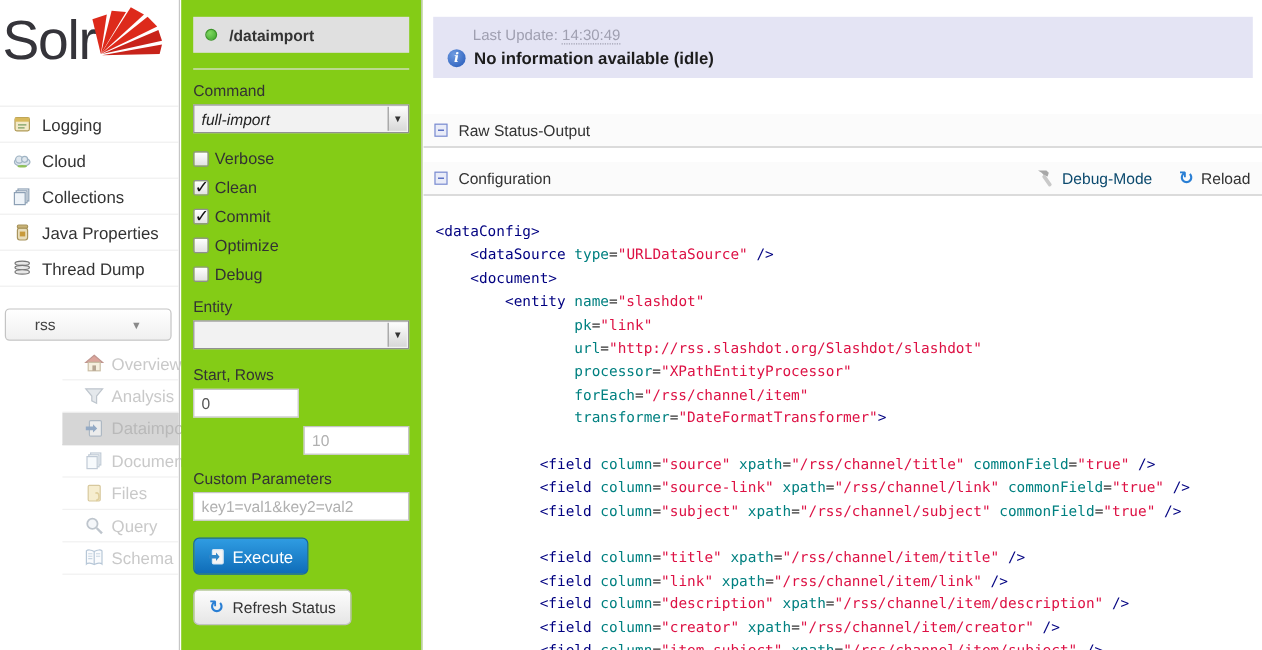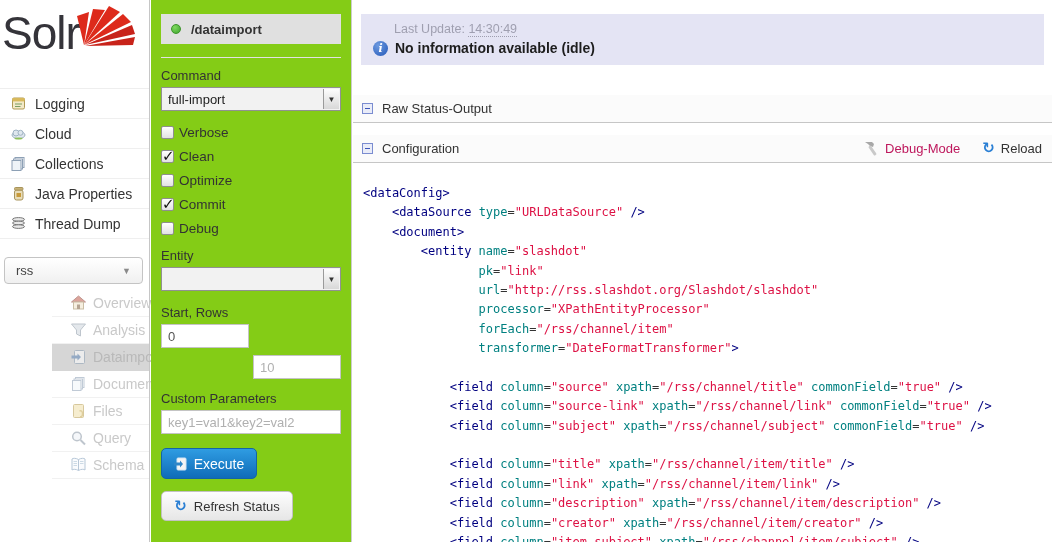--- a/index.html
+++ b/index.html
@@ -16,36 +16,36 @@
 
   
   #sidebar { position:absolute; left:0; top:0; width:150px; height:542px; border-right:1px solid #c6c6c6; background:#fff; }
   .logo { position:relative; height:88px; }
   .logo-text { position:absolute; left:2px; top:6px; font-size:46px; letter-spacing:-1px; color:#35343a; font-weight:normal; }
   .logo-burst { position:absolute; left:76px; top:2px; }
   .menu { border-top:1px solid #eee; }
   .menu-item { display:flex; align-items:center; height:30px; padding-left:10px; border-bottom:1px solid #efefef; font-size:14px; color:#333; cursor:pointer; }
   .menu-item .ic { width:17px; height:16px; margin-right:8px; flex:none; }
   .core-select { margin:18px 6px 6px 4px; height:27px; border:1px solid #c4c4c4; border-radius:4px;
-    background:linear-gradient(#ffffff,#f0f0f0); display:flex; align-items:center; padding:0 11px; font-size:13px; color:#444; cursor:pointer; }
+    background:linear-gradient(#ffffff,#f0f0f0); display:flex; align-items:center; padding:0 24px; font-size:13px; color:#444; cursor:pointer; }
   .core-select .caret { margin-left:auto; color:#8a8a8a; font-size:9px; }
   .core-menu { margin-top:4px; }
   .core-item { display:flex; align-items:center; height:27px; margin-left:52px; padding-left:18px;
     border-bottom:1px solid #f1f1f1; font-size:14px; color:#c9c9c9; cursor:pointer;text-align:center; }
   .core-item .ic { width:17px; height:16px; margin-right:6px; opacity:.55; flex:none; }
   .core-item.active { background:#d6d6d6; color:#b9b9b9; border-bottom:1px solid #d6d6d6; }
 
   
   #panel { position:absolute; left:151px; top:0; width:201px; height:542px; border-right:1px solid #cccccc; padding:14px 10px 0 10px; background:#84cc16; }
   .handler-bar { height:30px; background:#e0e0e0; display:flex; align-items:center; padding:0 10px; }
   .green-dot { width:10px; height:10px; border-radius:50%; background:radial-gradient(circle at 35% 30%, #7fd95f, #3fa52e); border:1px solid #3c9429; margin-right:10px; }
   .handler-name { font-weight:bold; font-size:13px; color:#333; }
   .panel-divider { border-top:1px solid #e2e2e2; margin:13px 0 10px 0; }
   .fld-label { font-size:13px; color:#333; margin:10px 0 4px 0; }
-  .sel { height:24px; border:1px solid #919191; background:#f2f2f2; display:flex; align-items:center; font-size:13px; color:#222; cursor:pointer; position:relative; }
+  .sel { height:24px; border:1px solid #919191; background:#f2f2f2; display:flex; align-items:center; font-size:13px; color:#222; cursor:pointer; position:relative;font-style:italic; }
   .sel .sel-text { padding-left:6px; }
   .sel .sel-btn { position:absolute; right:1px; top:1px; bottom:1px; width:16px; background:linear-gradient(#fdfdfd,#d8d8d8); border-left:1px solid #9a9a9a; display:flex; align-items:center; justify-content:center; font-size:8px; color:#333; }
   .cb-row { display:flex; align-items:center; height:24px; cursor:pointer; }
   .cb-box { width:13px; height:13px; border:1px solid #8f8f8f; border-radius:2px; background:linear-gradient(#fff,#e2e2e2); position:relative; margin-right:5px; flex:none; }
   .cb-box.checked::after { content:"\2713"; position:absolute; left:0px; top:-4px; font-size:15px; font-weight:bold; color:#111; font-family:"DejaVu Sans",sans-serif; }
   .cb-label { font-size:13.5px; color:#333; }
   .txt { border:1px solid #c4c4c4; height:24px; font-size:13px; color:#555; padding:0 6px; font-family:"Liberation Sans",sans-serif; background:#fff; }
   .txt::placeholder { color:#b0b0b0; }
   .start-row { width:88px; display:block; }
   .rows-row { width:88px; display:block; margin-left:auto; margin-top:7px; }
@@ -65,21 +65,21 @@
   .info-icon { width:15px; height:15px; border-radius:50%; background:radial-gradient(circle at 35% 30%, #6f9be0, #2257b8); color:#fff;
     font-family:"DejaVu Serif",serif; font-style:italic; font-weight:bold; font-size:11px; display:flex; align-items:center; justify-content:center; margin-right:7px; flex:none; }
   .status-msg { font-weight:bold; font-size:14px; color:#1d1d1d; }
   .section-hd { margin-top:30px; height:28px; background:#fbfbfb; border-bottom:1px solid #c6c6c6; display:flex; align-items:center; padding:0 10px 0 9px; }
   .section-hd + .section-hd { margin-top:12px; }
   .collapse-icon { width:11px; height:11px; border:1px solid #7a8cd0; background:#e9ecf8; position:relative; margin-right:9px; flex:none; }
   .collapse-icon::after { content:""; position:absolute; left:2px; right:2px; top:4px; height:1px; background:#3c55b8; }
   .section-title { font-size:13px; color:#333; }
   .hd-actions { margin-left:auto; display:flex; align-items:center; gap:22px; }
   .hd-action { display:flex; align-items:center; gap:6px; font-size:13px; cursor:pointer; }
-  .hd-action.disabled { color:#be185d; }
+  .hd-action.disabled { color:#0c4a6e; }
   .hd-action.enabled { color:#333; }
   
   .code { margin:21px 0 0 10px; font-family:"DejaVu Sans Mono","Liberation Mono",monospace; font-size:12px; line-height:19.4px; color:#333; }
   .code .line { white-space:pre; height:19.4px; }
   .tok-tag { color:#000080; }
   .tok-attr { color:#008080; }
   .tok-str { color:#dd1144; }
 </style>
 </head>
 <body>
@@ -223,26 +223,26 @@
   <div id="checkbox-list" style="margin-top:9px;">
       <div class="cb-row">
         <span class="cb-box"></span>
         <span class="cb-label">Verbose</span>
       </div>
       <div class="cb-row">
         <span class="cb-box checked"></span>
         <span class="cb-label">Clean</span>
       </div>
       <div class="cb-row">
+        <span class="cb-box checked"></span>
+        <span class="cb-label">Commit</span>
+      </div>
+      <div class="cb-row">
         <span class="cb-box"></span>
         <span class="cb-label">Optimize</span>
-      </div>
-      <div class="cb-row">
-        <span class="cb-box checked"></span>
-        <span class="cb-label">Commit</span>
       </div>
       <div class="cb-row">
         <span class="cb-box"></span>
         <span class="cb-label">Debug</span>
       </div>
     </div>
 
   <div class="fld-label" style="margin-top:8px;">Entity</div>
   <div class="sel">
     <span class="sel-text"></span>

